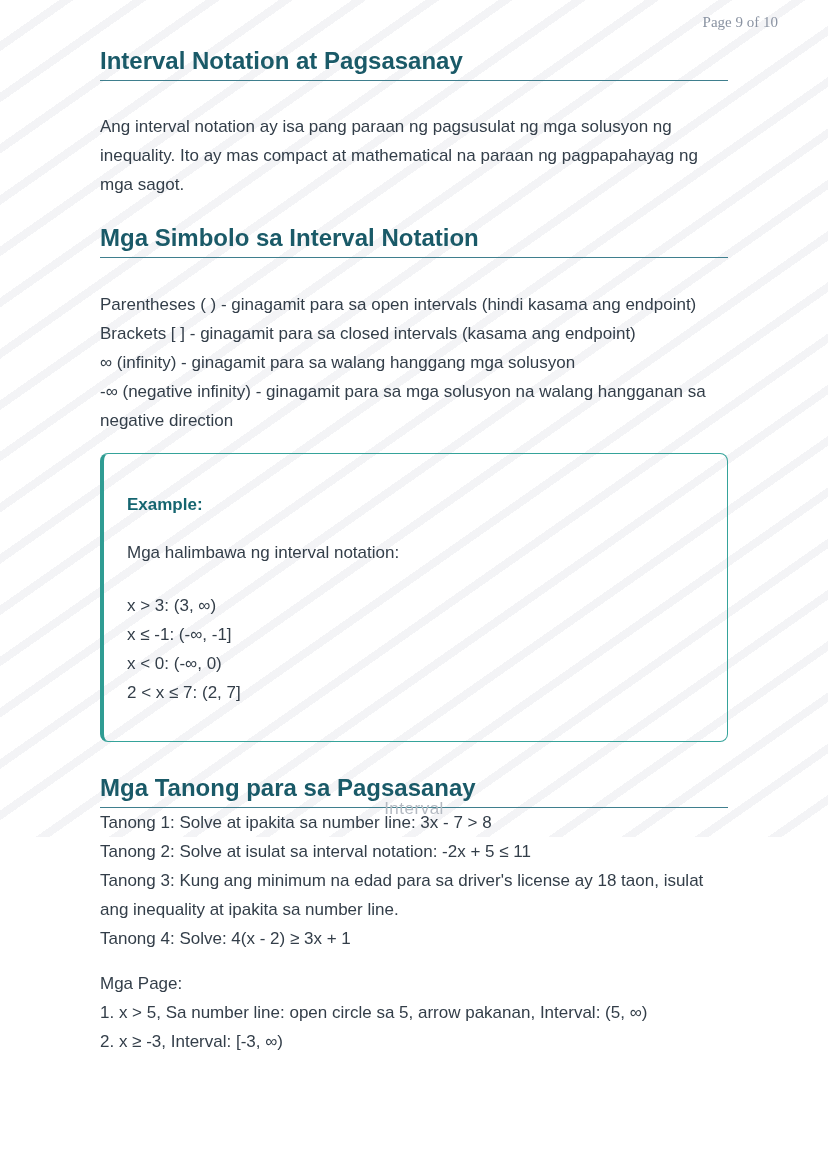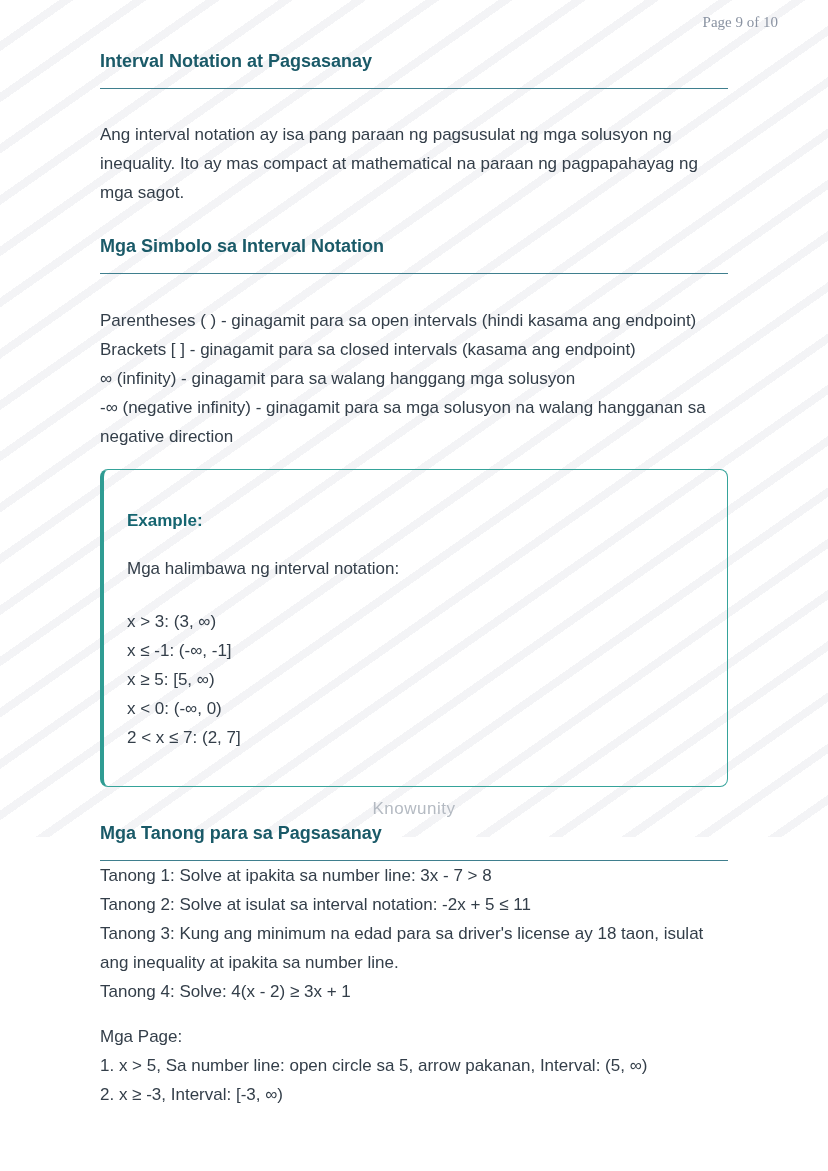--- a/index.html
+++ b/index.html
@@ -36,25 +36,25 @@
   .page-indicator {
     position: absolute;
     top: 14px;
     right: 50px;
     font-family: "Liberation Serif", "DejaVu Serif", serif;
     font-size: 15px;
     color: #8a93a2;
   }
 
   .sec-heading {
-    font-size: 18px;
+    font-size: 24px;
     font-weight: bold;
     color: #1a5a68;
     line-height: 22px;
-    padding-bottom: 16px;
+    padding-bottom: 8px;
     border-bottom: 1.5px solid #3f7f8e;
   }
 
   .body-text {
     font-size: 17px;
     line-height: 29px;
     color: #333e49;
   }
 
   .intro-paragraph { margin-top: 31px; }
@@ -119,21 +119,20 @@
     </div>
 
     <div class="example-box">
       <div class="example-label">Example:</div>
 
       <div class="body-text example-intro">Mga halimbawa ng interval notation:</div>
 
       <div class="body-text example-items">
         <div>x &gt; 3: (3, ∞)</div>
         <div>x ≤ -1: (-∞, -1]</div>
-        <div>x ≥ 5: [5, ∞)</div>
         <div>x &lt; 0: (-∞, 0)</div>
         <div>2 &lt; x ≤ 7: (2, 7]</div>
       </div>
     </div>
 
     <h2 class="sec-heading h3-block">Mga Tanong para sa Pagsasanay</h2>
 
     <div class="body-text questions-block">
       <div>Tanong 1: Solve at ipakita sa number line: 3x - 7 &gt; 8</div>
       <div>Tanong 2: Solve at isulat sa interval notation: -2x + 5 ≤ 11</div>
@@ -142,15 +141,15 @@
     </div>
 
     <div class="body-text answers-block">
       <div>Mga Page:</div>
       <div>1. x &gt; 5, Sa number line: open circle sa 5, arrow pakanan, Interval: (5, ∞)</div>
       <div>2. x ≥ -3, Interval: [-3, ∞)</div>
     </div>
 
   </div>
 
-  <div class="footer-brand">Knowunity</div>
+  <div class="footer-brand">Interval</div>
 
 </div>
 
 </body></html>

